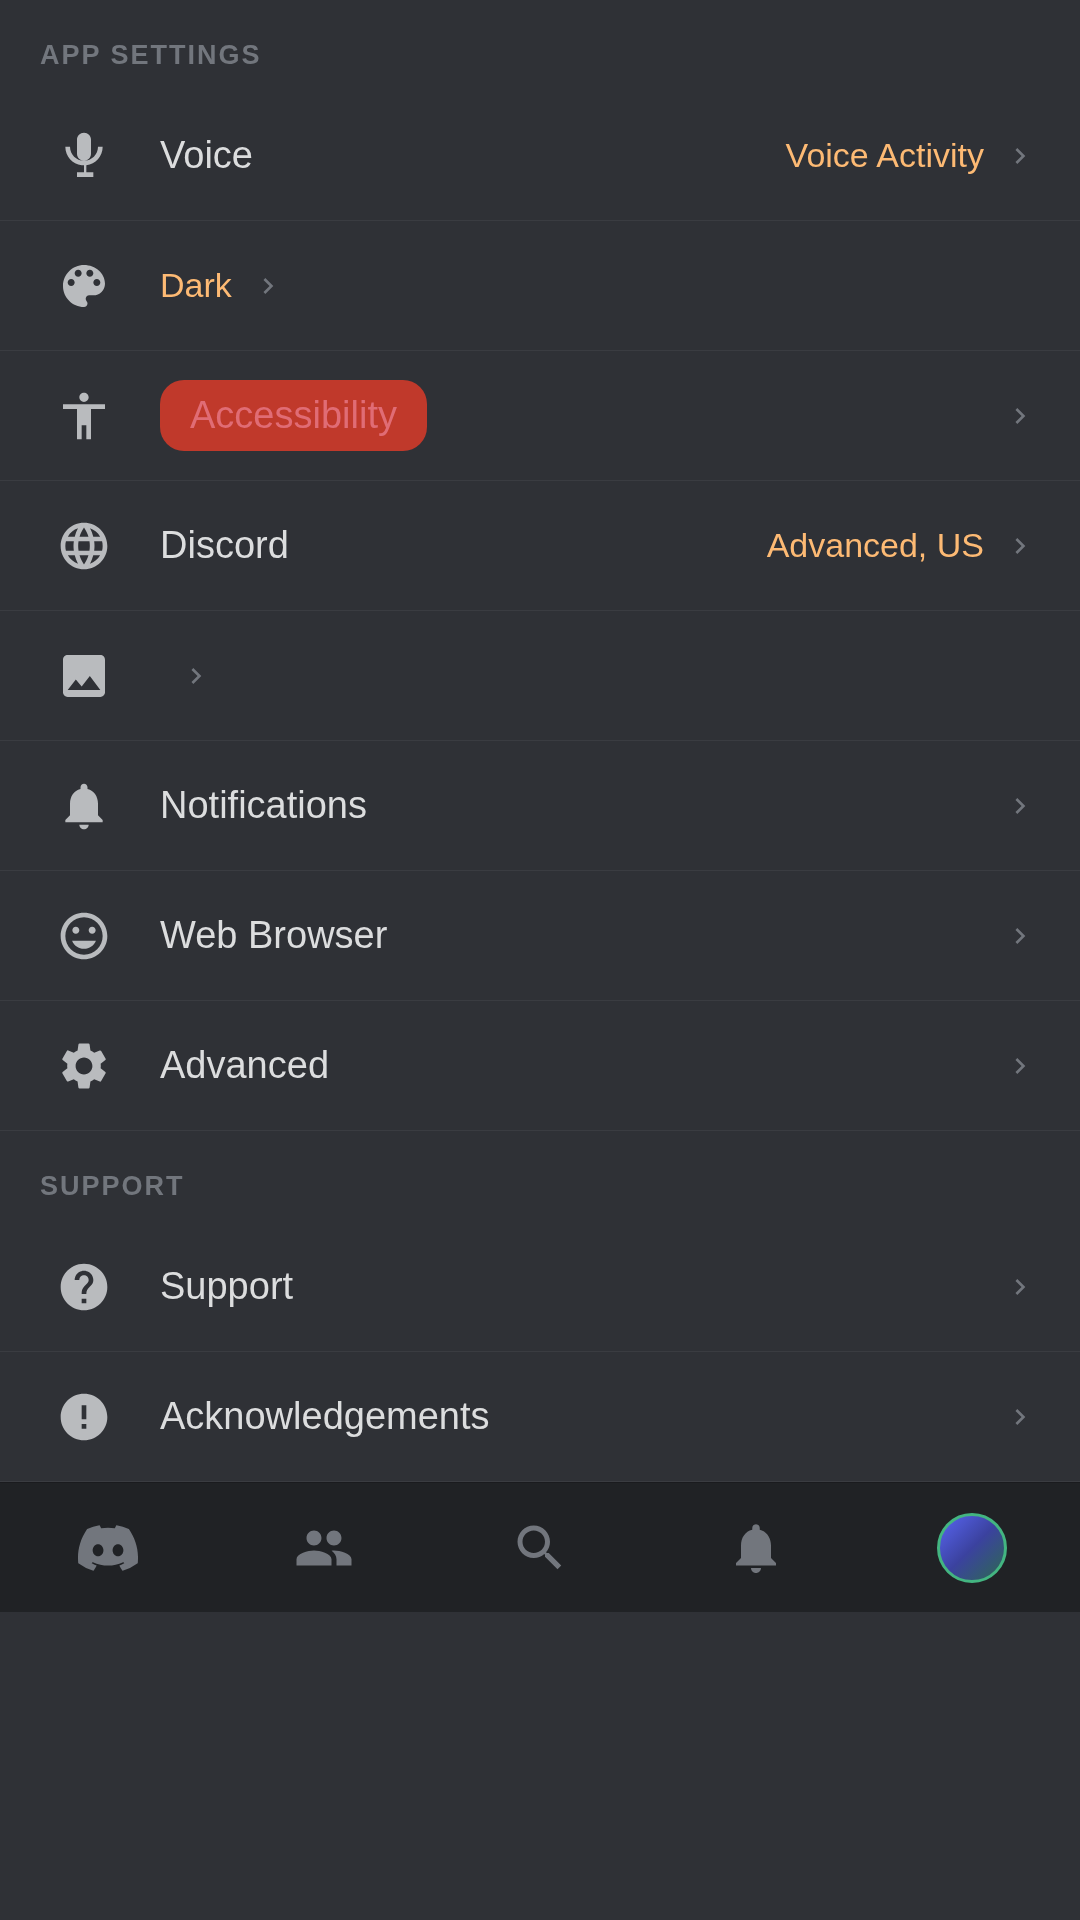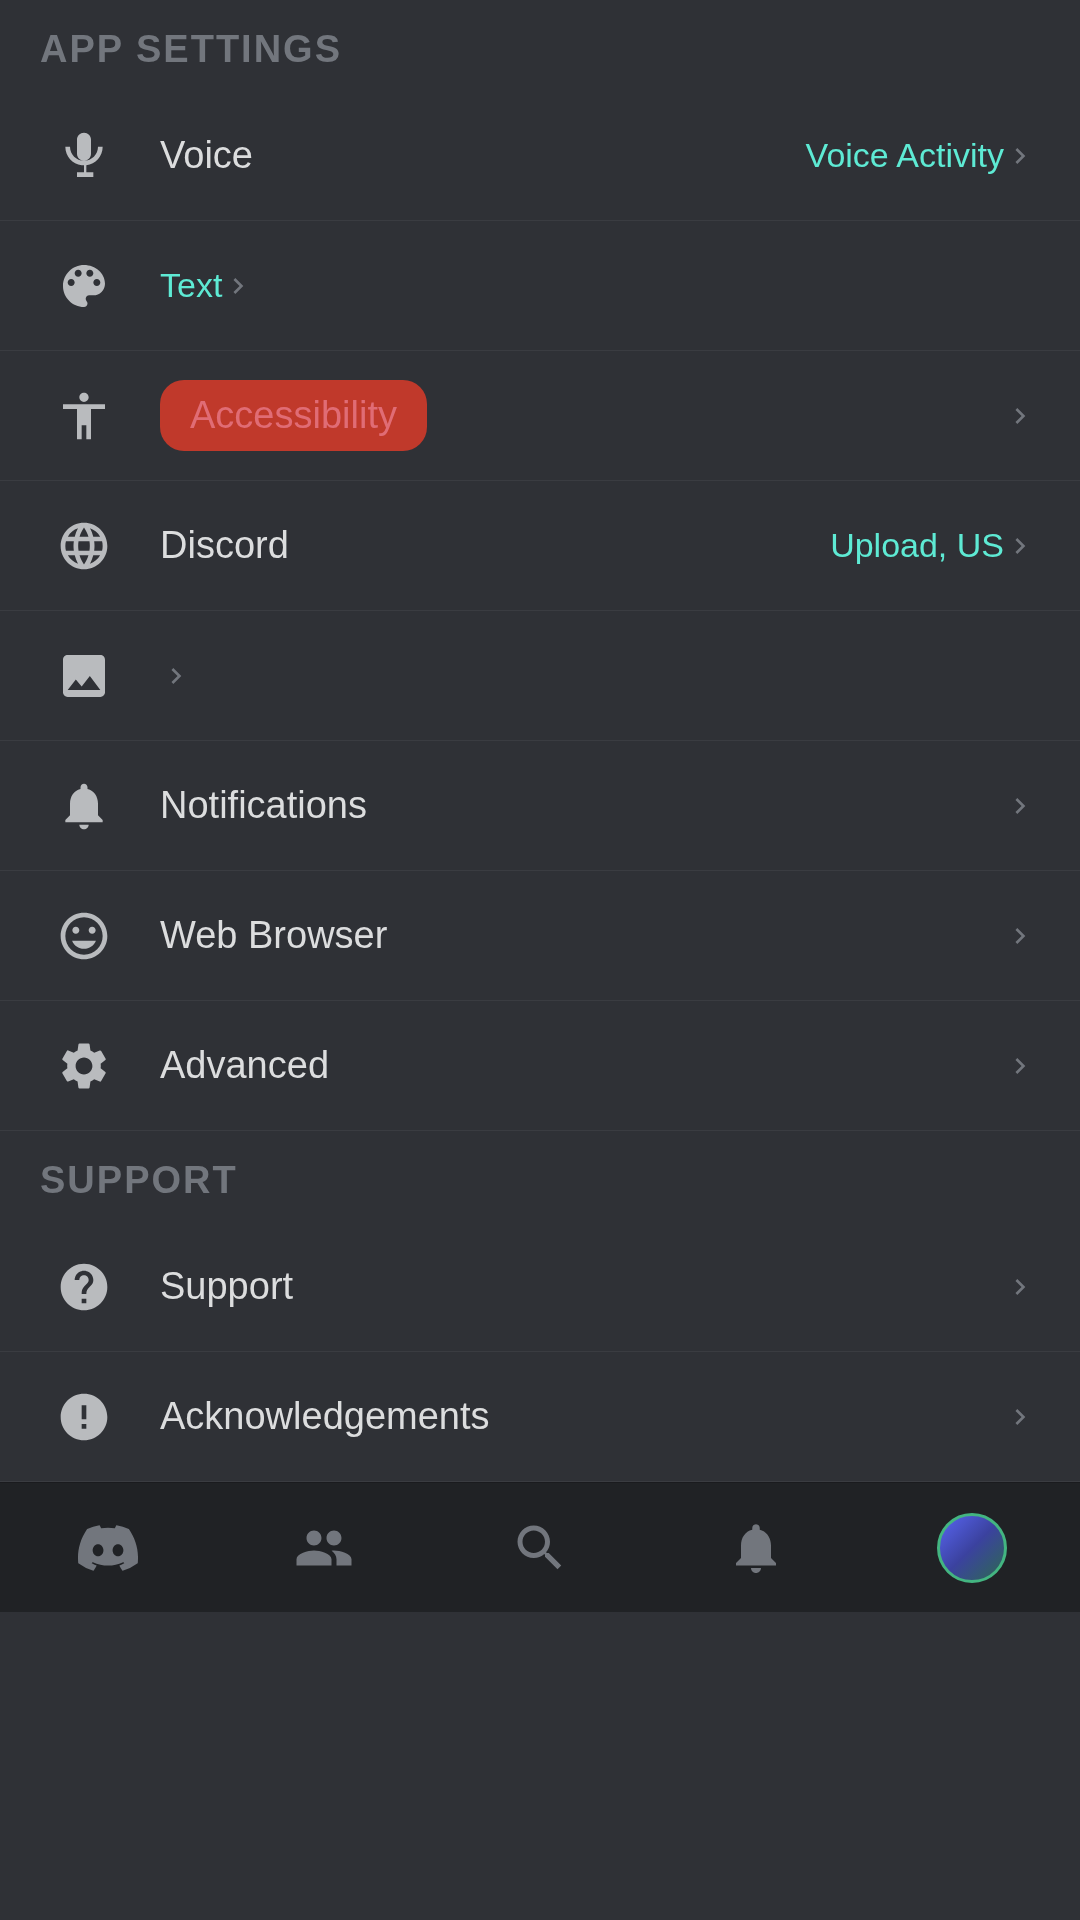--- a/index.html
+++ b/index.html
@@ -9,22 +9,22 @@
       width: 1080px;
       min-height: 1920px;
       background-color: #2f3136;
       font-family: -apple-system, BlinkMacSystemFont, 'Segoe UI', sans-serif;
       color: #dcddde;
       display: flex;
       flex-direction: column;
     }
 
     .section-header {
-      padding: 28px 40px 20px 40px;
-      font-size: 38px;
+      padding: 40px 40px 20px 40px;
+      font-size: 27px;
       font-weight: 700;
       color: #72767d;
       letter-spacing: 2px;
     }
 
     .settings-list {
       flex: 1;
     }
 
     .settings-item {
@@ -55,21 +55,22 @@
 
     .item-label {
       font-size: 38px;
       font-weight: 500;
       color: #dcddde;
       flex: 1;
     }
 
     .item-value {
       font-size: 34px;
-      color: #5eead4;
+      color: #fdba74;
+      margin-right: 20px;
     }
 
     .chevron-icon {
       width: 32px;
       height: 32px;
       fill: #72767d;
       flex-shrink: 0;
     }
 
     
@@ -147,21 +148,21 @@
         <path d="M10 6L8.59 7.41 13.17 12l-4.58 4.59L10 18l6-6z"></path>
       </svg>
     </div>
 
     <div class="settings-item">
       <div class="icon-container">
         <svg viewBox="0 0 24 24">
           <path d="M12 3c-4.97 0-9 4.03-9 9s4.03 9 9 9c.83 0 1.5-.67 1.5-1.5 0-.39-.15-.74-.39-1.01-.23-.26-.38-.61-.38-.99 0-.83.67-1.5 1.5-1.5H16c2.76 0 5-2.24 5-5 0-4.42-4.03-8-9-8zm-5.5 9c-.83 0-1.5-.67-1.5-1.5S5.67 9 6.5 9 8 9.67 8 10.5 7.33 12 6.5 12zm3-4C8.67 8 8 7.33 8 6.5S8.67 5 9.5 5s1.5.67 1.5 1.5S10.33 8 9.5 8zm5 0c-.83 0-1.5-.67-1.5-1.5S13.67 5 14.5 5s1.5.67 1.5 1.5S15.33 8 14.5 8zm3 4c-.83 0-1.5-.67-1.5-1.5S16.67 9 17.5 9s1.5.67 1.5 1.5-.67 1.5-1.5 1.5z"></path>
         </svg>
       </div>
-      <span class="item-value">Text</span>
+      <span class="item-value">Dark</span>
       <svg class="chevron-icon" viewBox="0 0 24 24">
         <path d="M10 6L8.59 7.41 13.17 12l-4.58 4.59L10 18l6-6z"></path>
       </svg>
     </div>
 
     <div class="settings-item">
       <div class="icon-container">
         <svg viewBox="0 0 24 24">
           <path d="M12 2c1.1 0 2 .9 2 2s-.9 2-2 2-2-.9-2-2 .9-2 2-2zm9 7h-6v13h-2v-6h-2v6H9V9H3V7h18v2z"></path>
         </svg>
@@ -176,21 +177,21 @@
       </svg>
     </div>
 
     <div class="settings-item">
       <div class="icon-container">
         <svg viewBox="0 0 24 24">
           <path d="M11.99 2C6.47 2 2 6.48 2 12s4.47 10 9.99 10C17.52 22 22 17.52 22 12S17.52 2 11.99 2zm6.93 6h-2.95c-.32-1.25-.78-2.45-1.38-3.56 1.84.63 3.37 1.91 4.33 3.56zM12 4.04c.83 1.2 1.48 2.53 1.91 3.96h-3.82c.43-1.43 1.08-2.76 1.91-3.96zM4.26 14C4.1 13.36 4 12.69 4 12s.1-1.36.26-2h3.38c-.08.66-.14 1.32-.14 2s.06 1.34.14 2H4.26zm.82 2h2.95c.32 1.25.78 2.45 1.38 3.56-1.84-.63-3.37-1.9-4.33-3.56zm2.95-8H5.08c.96-1.66 2.49-2.93 4.33-3.56C8.81 5.55 8.35 6.75 8.03 8zM12 19.96c-.83-1.2-1.48-2.53-1.91-3.96h3.82c-.43 1.43-1.08 2.76-1.91 3.96zM14.34 14H9.66c-.09-.66-.16-1.32-.16-2s.07-1.35.16-2h4.68c.09.65.16 1.32.16 2s-.07 1.34-.16 2zm.25 5.56c.6-1.11 1.06-2.31 1.38-3.56h2.95c-.96 1.65-2.49 2.93-4.33 3.56zM16.36 14c.08-.66.14-1.32.14-2s-.06-1.34-.14-2h3.38c.16.64.26 1.31.26 2s-.1 1.36-.26 2h-3.38z"></path>
         </svg>
       </div>
       <span class="item-label">Discord</span>
-      <span class="item-value">Upload, US</span>
+      <span class="item-value">Advanced, US</span>
       <svg class="chevron-icon" viewBox="0 0 24 24">
         <path d="M10 6L8.59 7.41 13.17 12l-4.58 4.59L10 18l6-6z"></path>
       </svg>
     </div>
 
     <div class="settings-item">
       <div class="icon-container">
         <svg viewBox="0 0 24 24">
           <path d="M21 19V5c0-1.1-.9-2-2-2H5c-1.1 0-2 .9-2 2v14c0 1.1.9 2 2 2h14c1.1 0 2-.9 2-2zM8.5 13.5l2.5 3.01L14.5 12l4.5 6H5l3.5-4.5z"></path>
         </svg>

